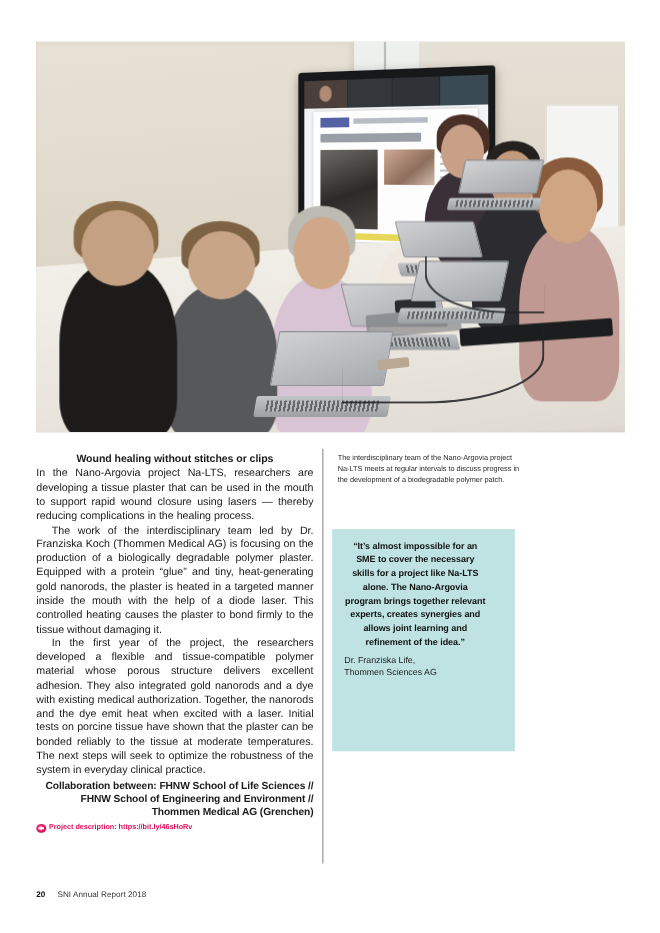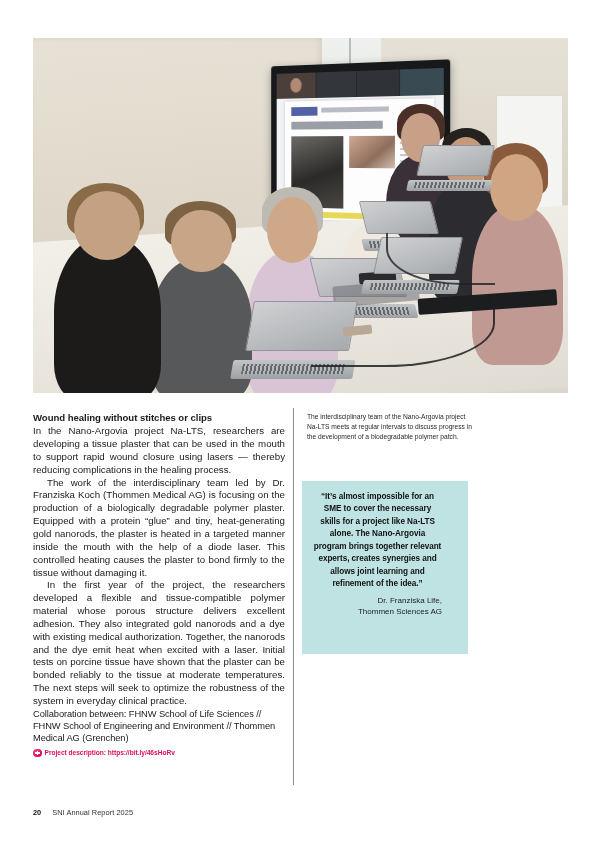--- a/index.html
+++ b/index.html
@@ -209,36 +209,38 @@
     left: 33px;
     top: 412px;
     width: 252px;
   }
   .headline {
     font-size: 9.6px;
     font-weight: bold;
     line-height: 1.28;
     margin: 0 0 1px 0;
     letter-spacing: -.05px;
+    text-align: center;
   }
   .body-serif {
     font-family: Liberation Sans, sans-serif;
     font-size: 9.7px;
     line-height: 1.325;
     text-align: justify;
     margin: 0;
     hyphens: manual;
   }
   .body-serif + .body-serif { text-indent: 14px; }
   .collab {
     font-size: 9.3px;
-    font-weight: normal;
+    font-weight: bold;
     line-height: 1.32;
     margin: 0;
     letter-spacing: -.08px;
+    text-align: right;
   }
   .link-row {
     display: flex;
     align-items: center;
     gap: 3px;
     margin-top: 4px;
   }
   .plus-icon {
     flex: 0 0 auto;
     width: 8.5px; height: 8.5px;
@@ -280,27 +282,27 @@
     line-height: 1.5;
     color: #2a2a2a;
     margin: 0;
     letter-spacing: -.02px;
   }
   .quote-box {
     position: absolute;
     left: 302px;
     top: 481px;
     width: 166px;
-    height: 173px;
+    height: 202px;
     background: #bfe3e3;
     box-sizing: border-box;
     padding: 10px 26px 8px 11px;
     display: flex;
     flex-direction: column;
-    align-items: flex-end;
+    align-items: flex-start;
   }
   .quote-text {
     font-size: 8.2px;
     font-weight: bold;
     line-height: 1.52;
     text-align: center;
     color: #111;
     margin: 0;
     letter-spacing: -.05px;
   }
@@ -447,14 +449,14 @@
 </div>
 
 <div class="quote-box">
   <p class="quote-text">“It’s almost impossible for an SME to cover the necessary skills for a project like Na-LTS alone. The Nano-Argovia program brings together relevant experts, creates synergies and allows joint learning and refinement of the idea.”</p>
   <p class="quote-attr">Dr. Franziska Life,</p>
   <p class="quote-attr" style="margin-top:0">Thommen Sciences AG</p>
 </div>
 
 <div class="footer">
   <span class="footer-page">20</span>
-  <span class="footer-title">SNI Annual Report 2025</span>
+  <span class="footer-title">SNI Annual Report 2018</span>
 </div>
 
 </body></html>

